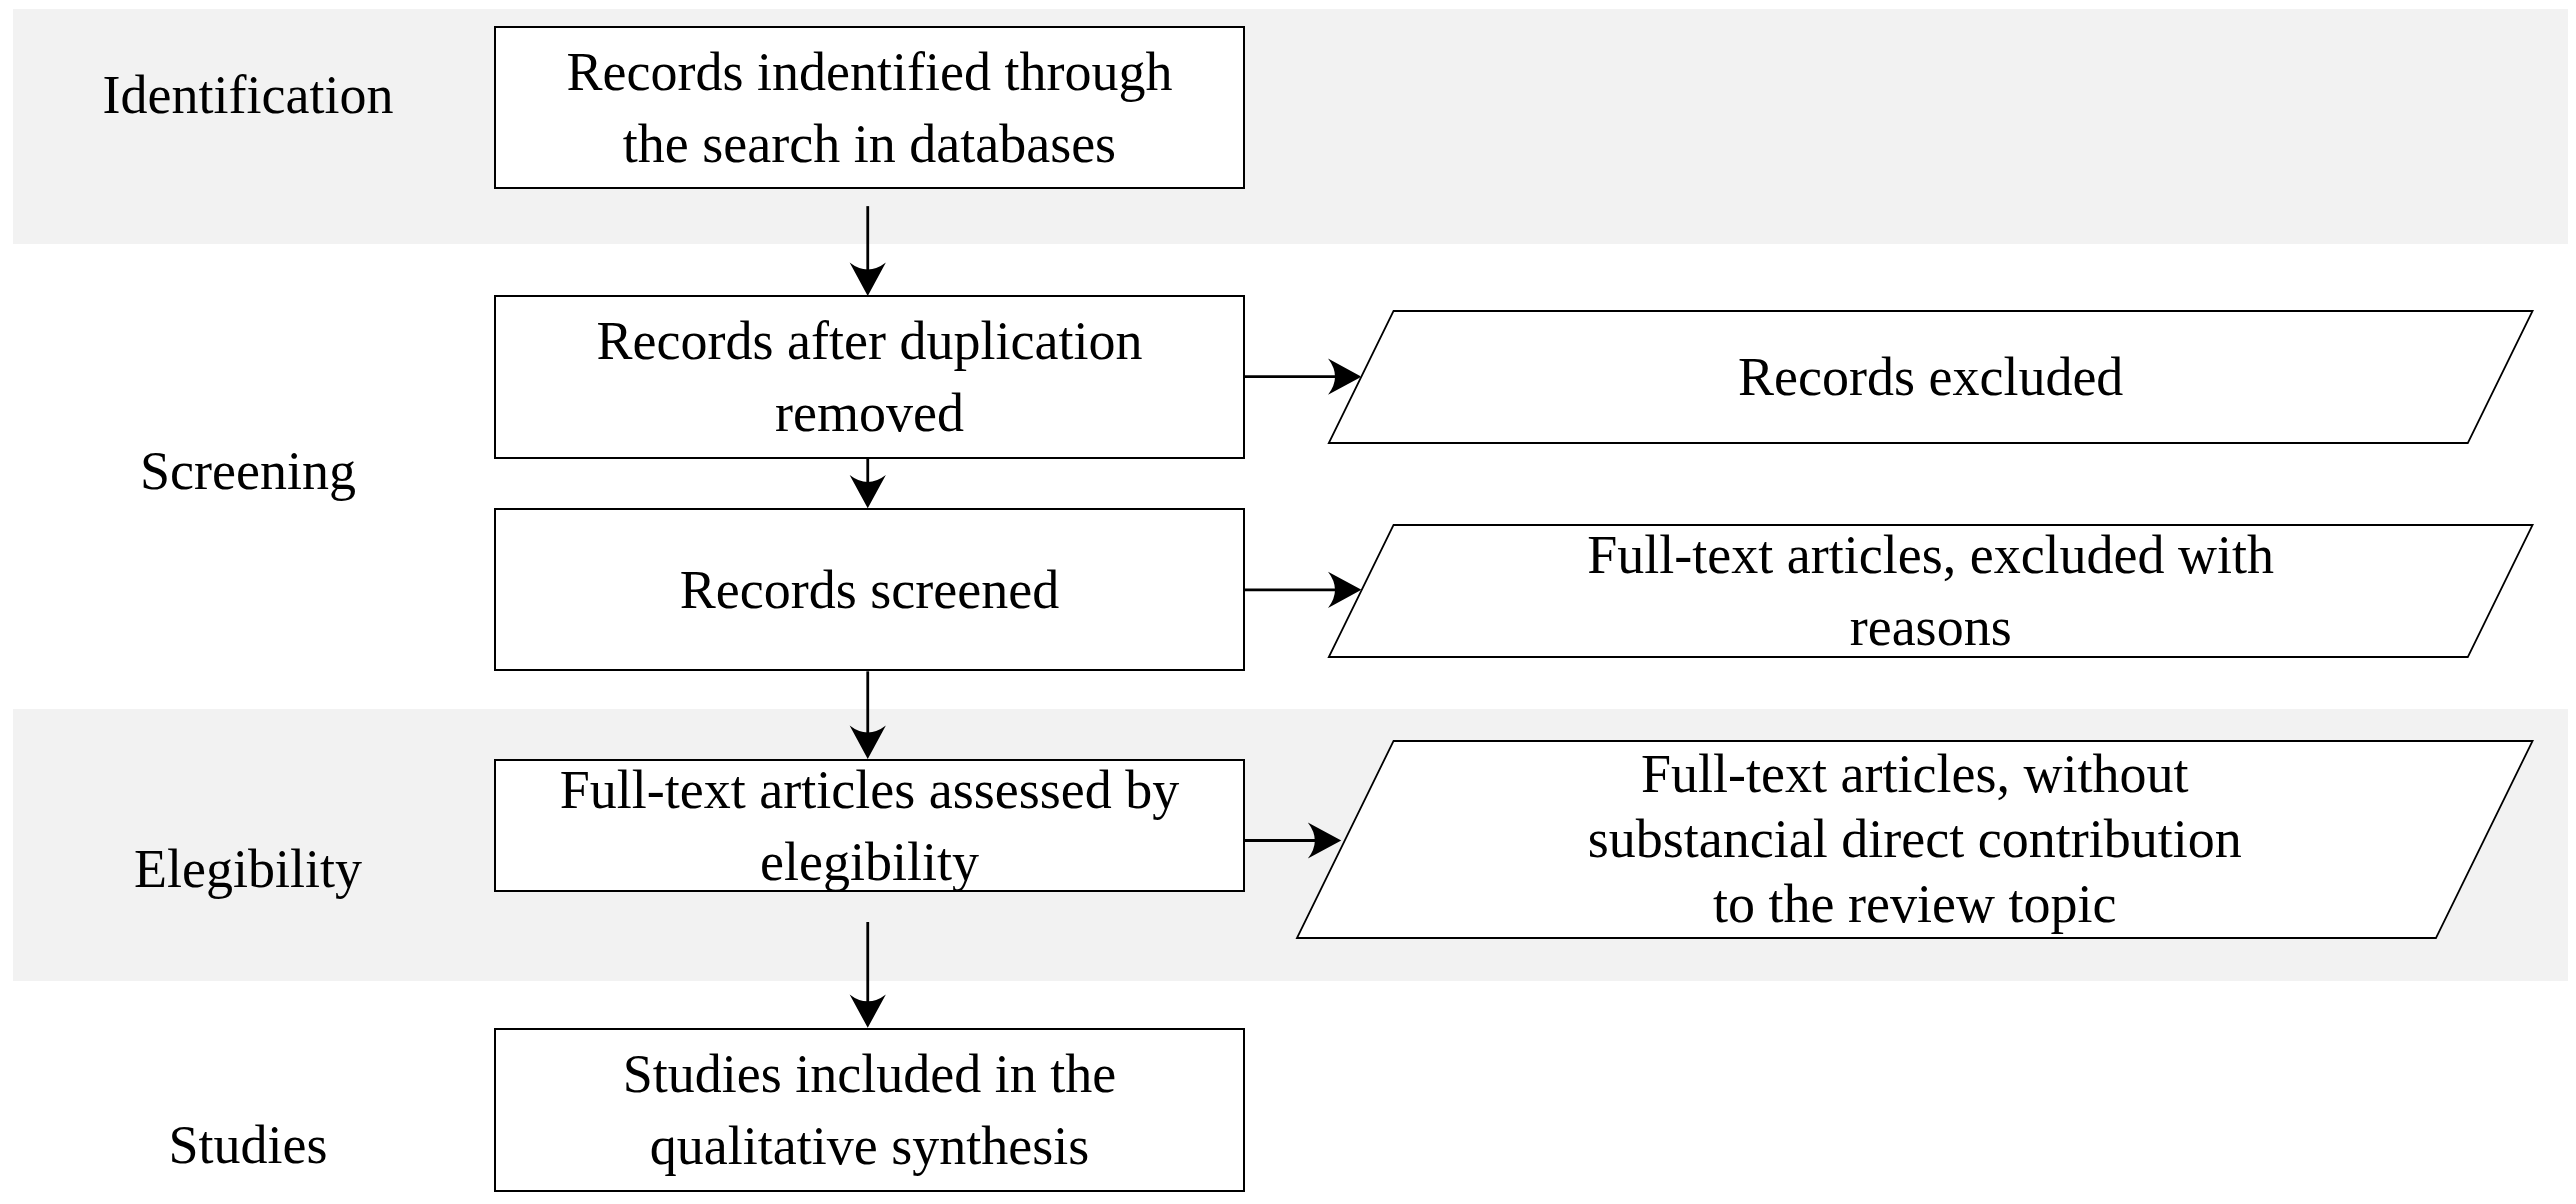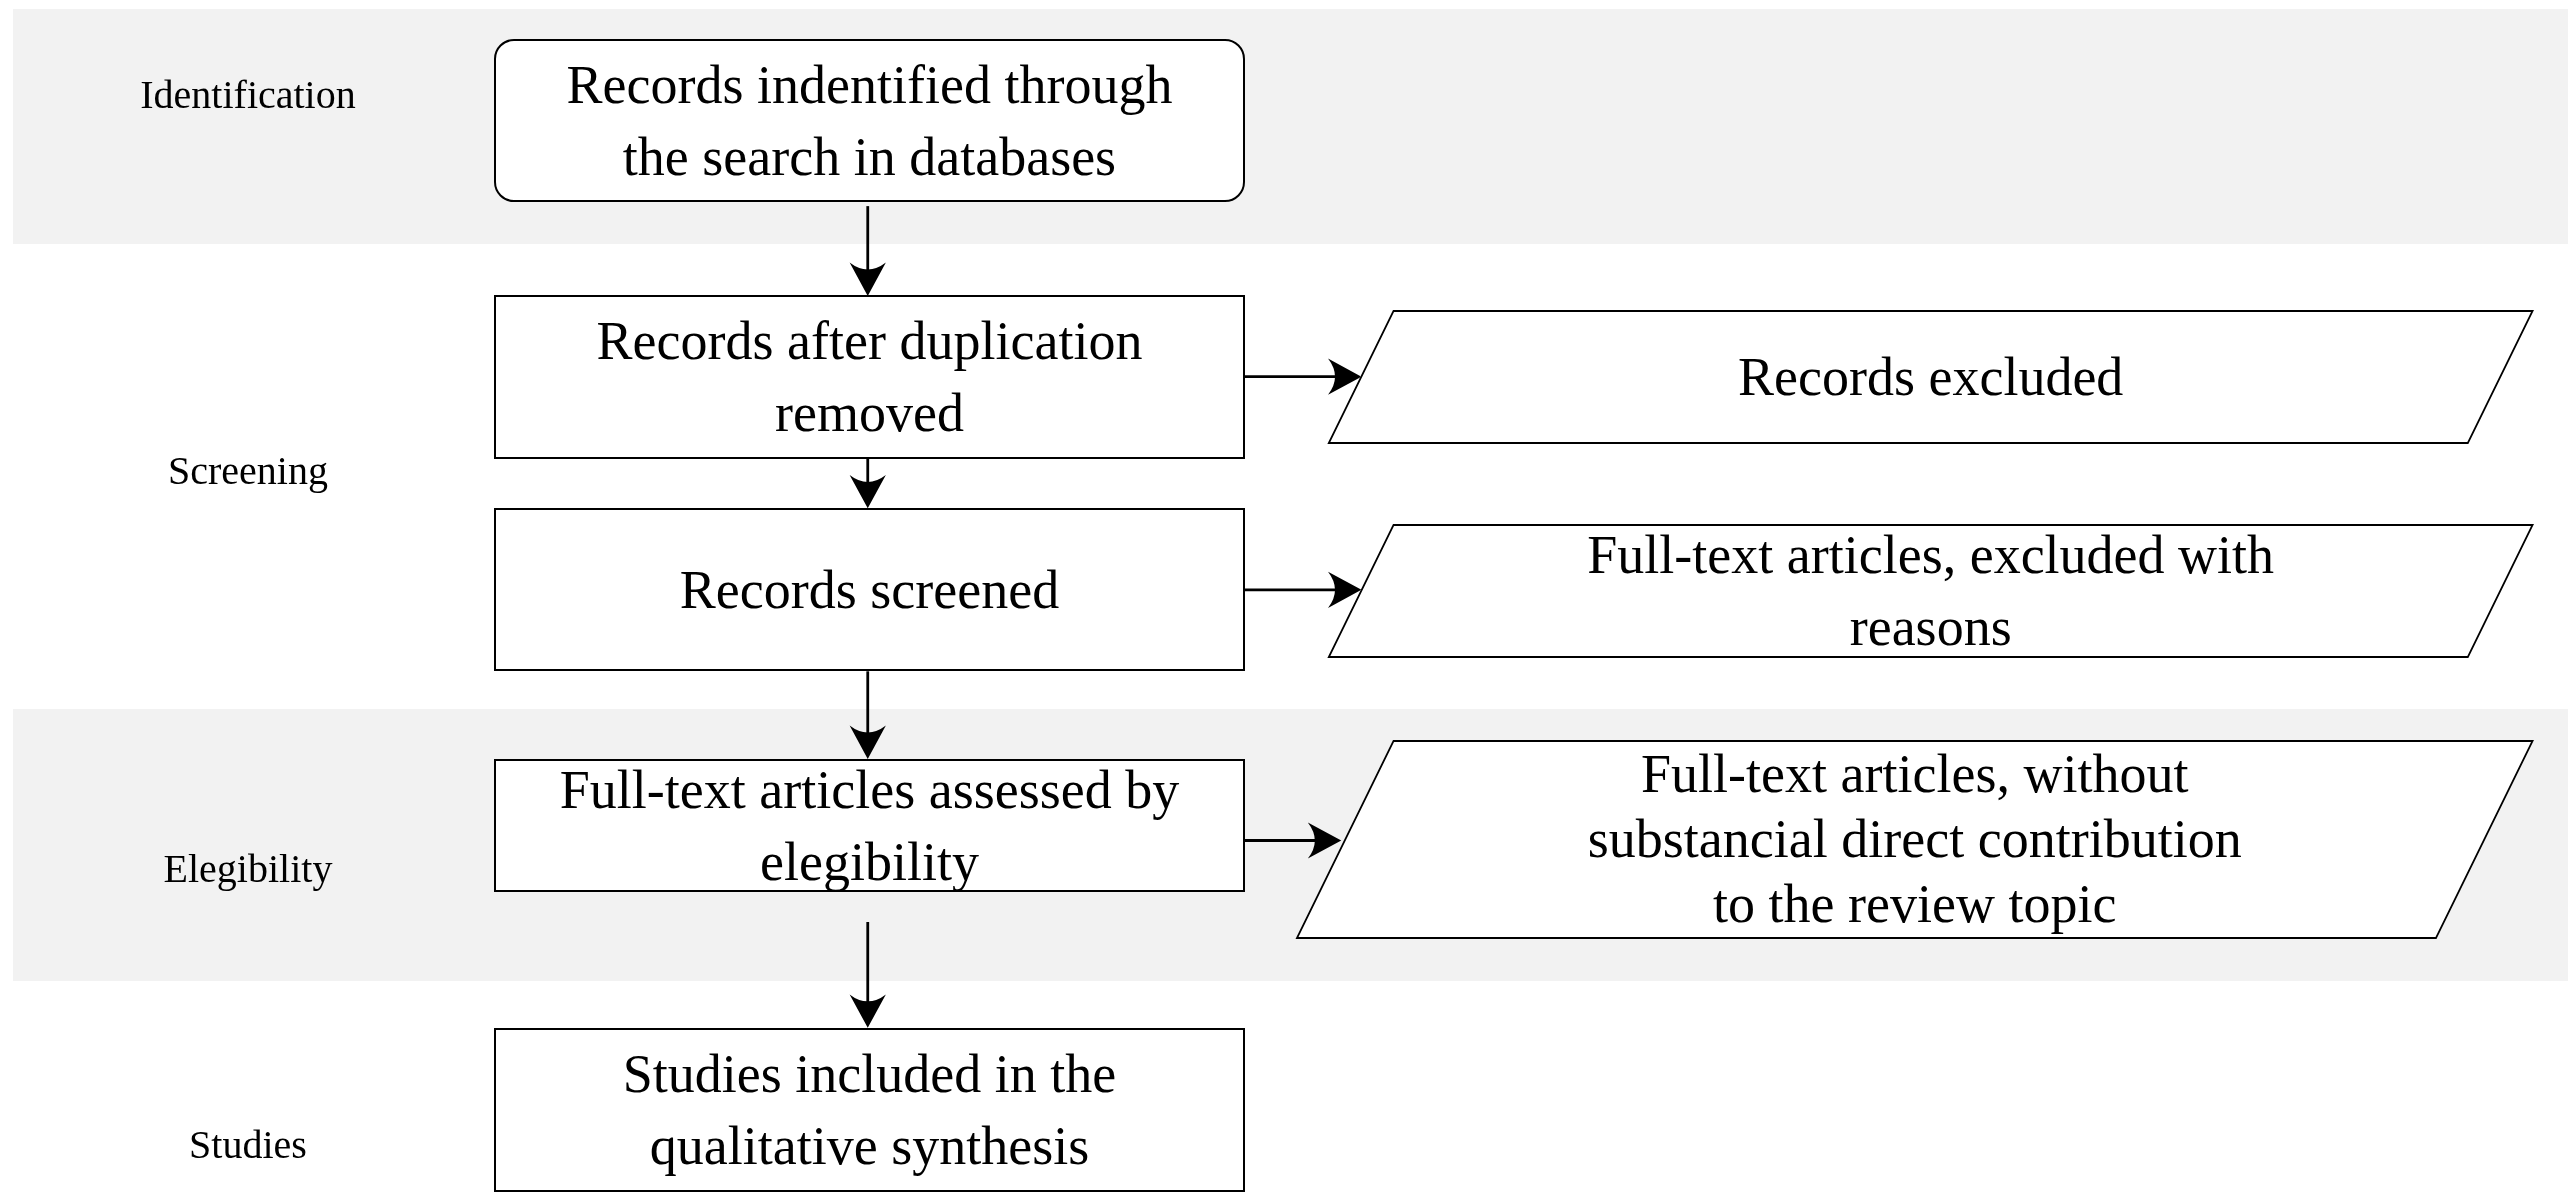--- a/index.html
+++ b/index.html
@@ -19,21 +19,21 @@
     background: #f2f2f2;
   }
   .band.band-1 { top: 9px;   height: 235px; }
   .band.band-2 { top: 709px; height: 272px; }
 
   .stage-label {
     position: absolute;
     left: 25px;
     width: 446px;
     text-align: center;
-    font-size: 40px;
+    font-size: 54px;
     line-height: 56px;
     white-space: nowrap;
   }
   .stage-label.l-identification { top: 67px;  }
   .stage-label.l-screening      { top: 443px; }
   .stage-label.l-elegibility    { top: 841px;}
   .stage-label.l-included       { top: 1117px;}
 
   .box {
     position: absolute;
@@ -44,21 +44,21 @@
     background: #ffffff;
     display: flex;
     flex-direction: column;
     align-items: center;
     justify-content: center;
     text-align: center;
     font-size: 54px;
     line-height: 72px;
   }
   .box .line { white-space: nowrap; }
-  .box.b-identified { top: 39px;   height: 163px; border-radius: 20px; }
+  .box.b-identified { top: 26px;   height: 163px; }
   .box.b-dedup      { top: 295px;  height: 164px; }
   .box.b-screened   { top: 508px;  height: 163px; }
   .box.b-assessed   { top: 759px; height: 133px; }
   .box.b-included   { top: 1028px; height: 164px; }
 
   .para {
     position: absolute;
     left: 1393px;
     width: 1141px;
     box-sizing: border-box;

